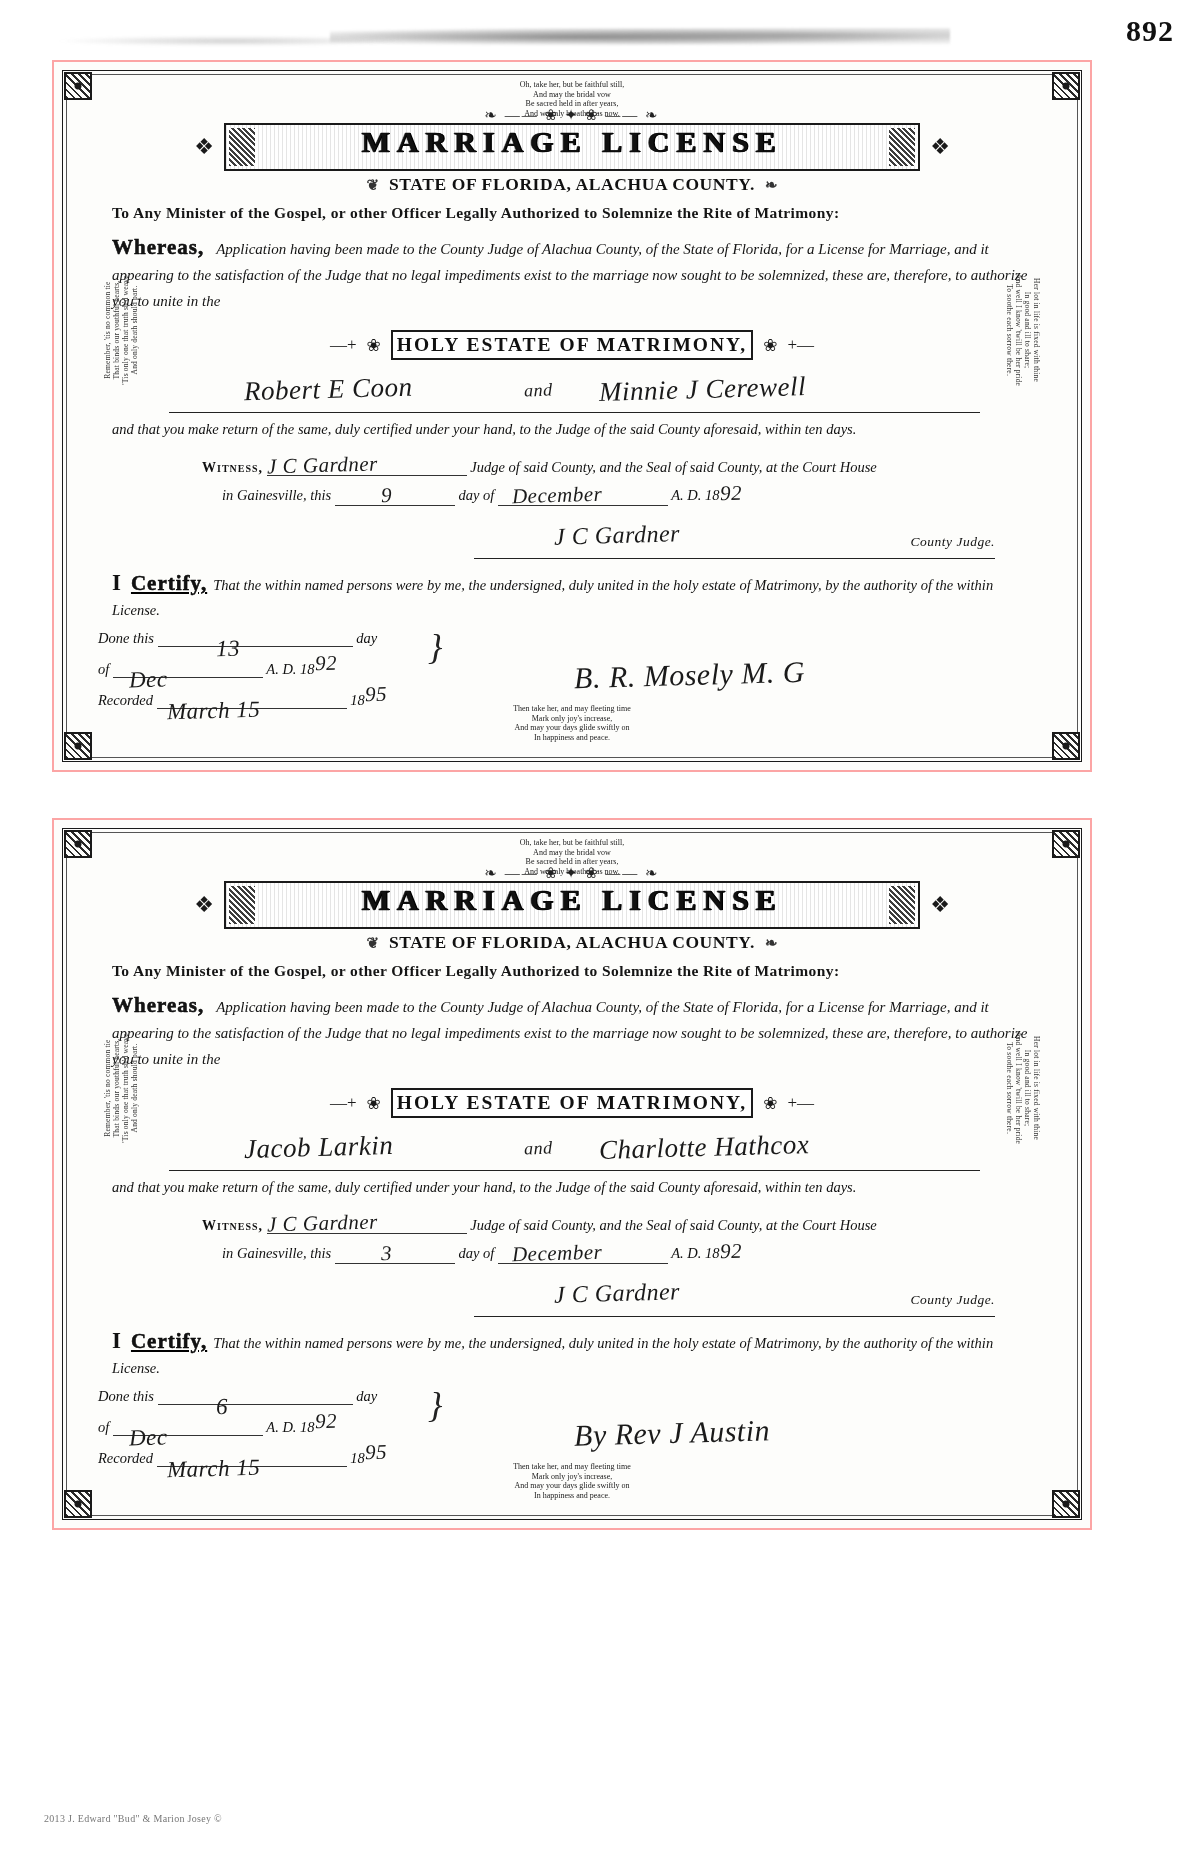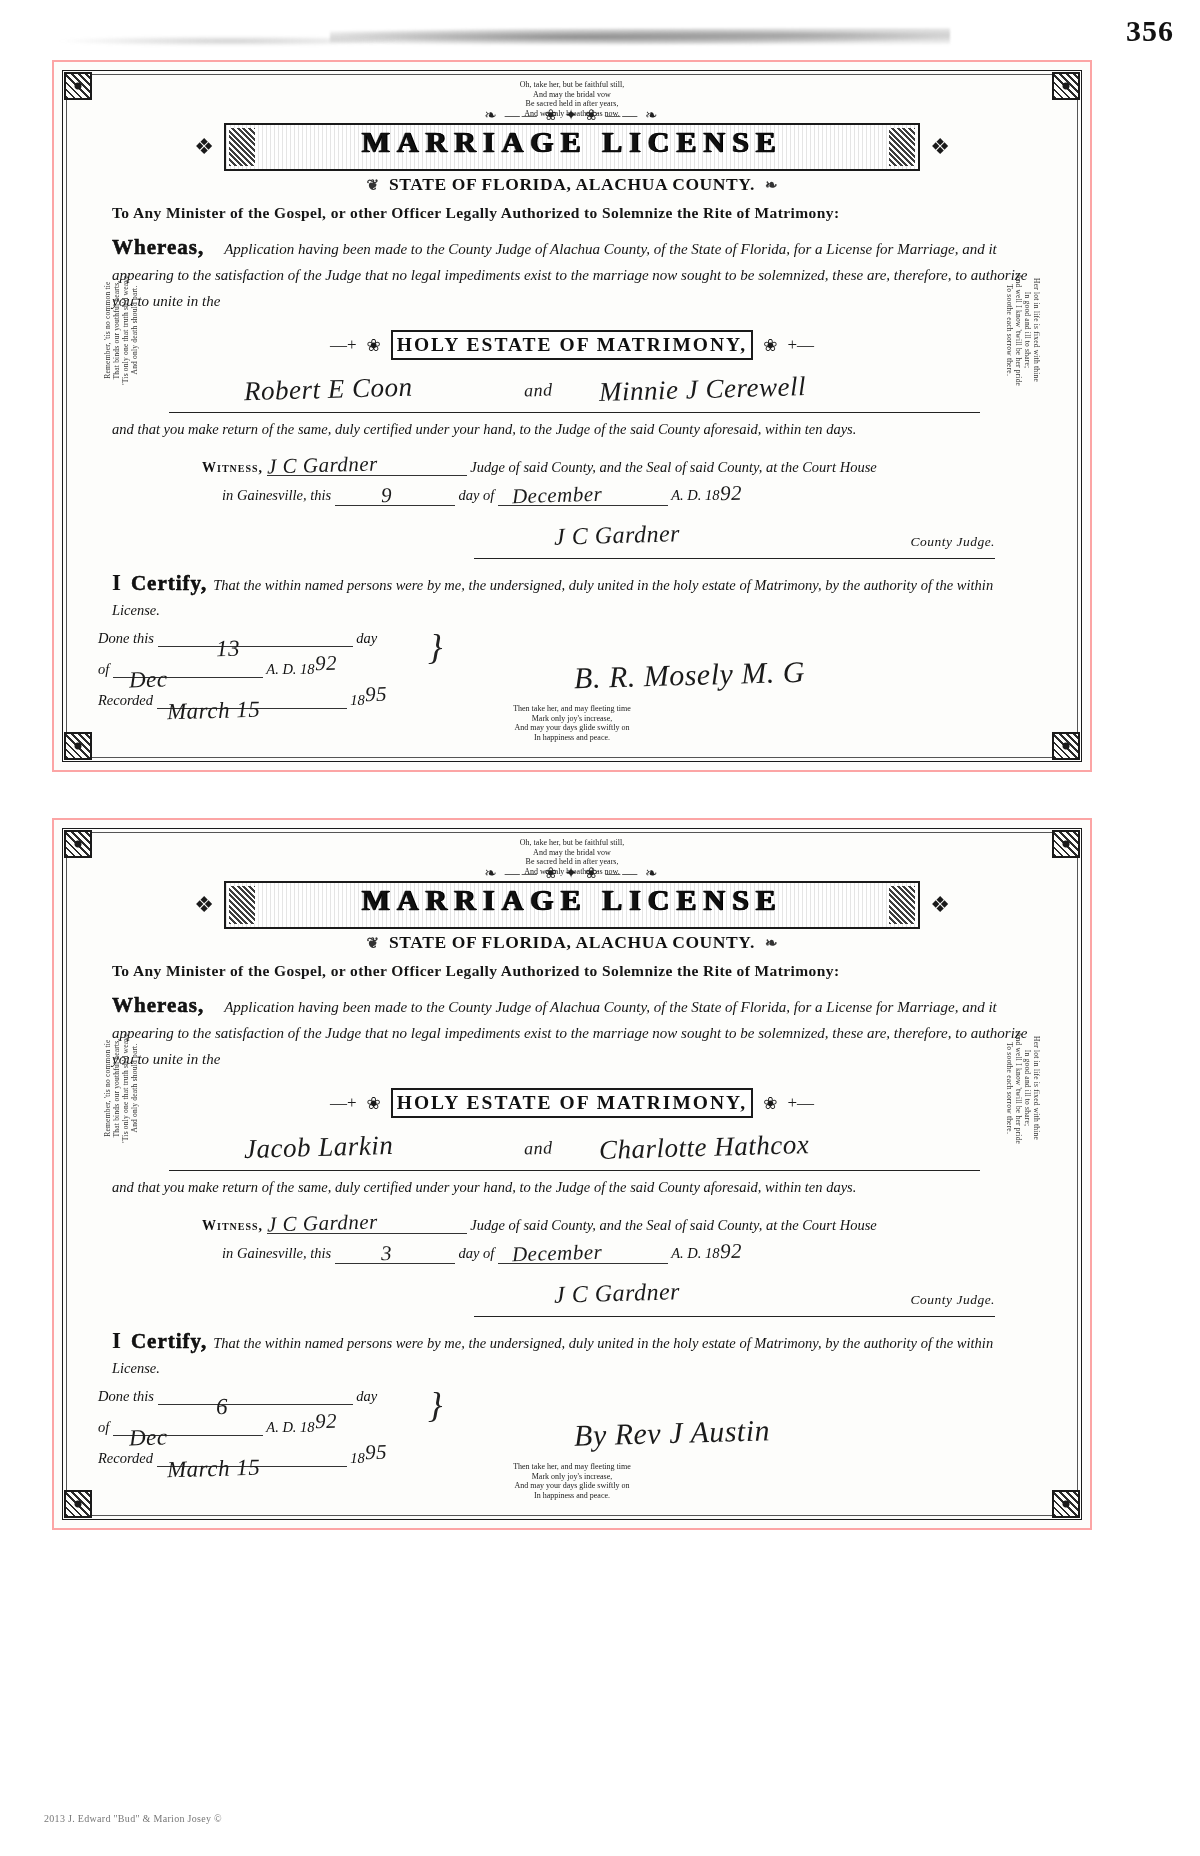--- a/index.html
+++ b/index.html
@@ -228,21 +228,21 @@
     font-style: italic;
     color: #141414;
   }
   .whereas-word {
     font-family: "Liberation Serif", serif;
     font-weight: bold;
     font-style: normal;
     font-size: 21px;
     letter-spacing: 1px;
     -webkit-text-stroke: .5px #000;
-    margin-right: 20px;
+    margin-right: 12px;
   }
 
   .holy-row {
     position: absolute;
     left: 180px;
     right: 180px;
     top: 268px;
     display: flex;
     align-items: center;
     justify-content: center;
@@ -352,20 +352,21 @@
     line-height: 25px;
   }
   .certify-word {
     font-family: "Liberation Serif", serif;
     font-weight: bold;
     font-style: normal;
     font-size: 21px;
     letter-spacing: 1px;
     -webkit-text-stroke: .5px #000;
     margin-right: 6px;
+    text-decoration: underline;
   }
   .certify-i {
     font-size: 23px;
     font-weight: bold;
     font-style: normal;
     margin-right: 10px;
   }
 
   .done-block {
     position: absolute;
@@ -402,21 +403,21 @@
     font-size: 10px;
     color: #777;
     letter-spacing: .3px;
   }
 </style>
 </head>
 <body>
 
 <div class="smudge"></div>
 <div class="smudge2"></div>
-<div class="page-number">356</div>
+<div class="page-number">892</div>
 
 <div class="certificate cert1">
   <div class="inner-rule"></div>
   <div class="inner-rule2"></div>
   <div class="corner tl"></div>
   <div class="corner tr"></div>
   <div class="corner bl"></div>
   <div class="corner br"></div>
 
   <div class="top-verse">Oh, take her, but be faithful still,

